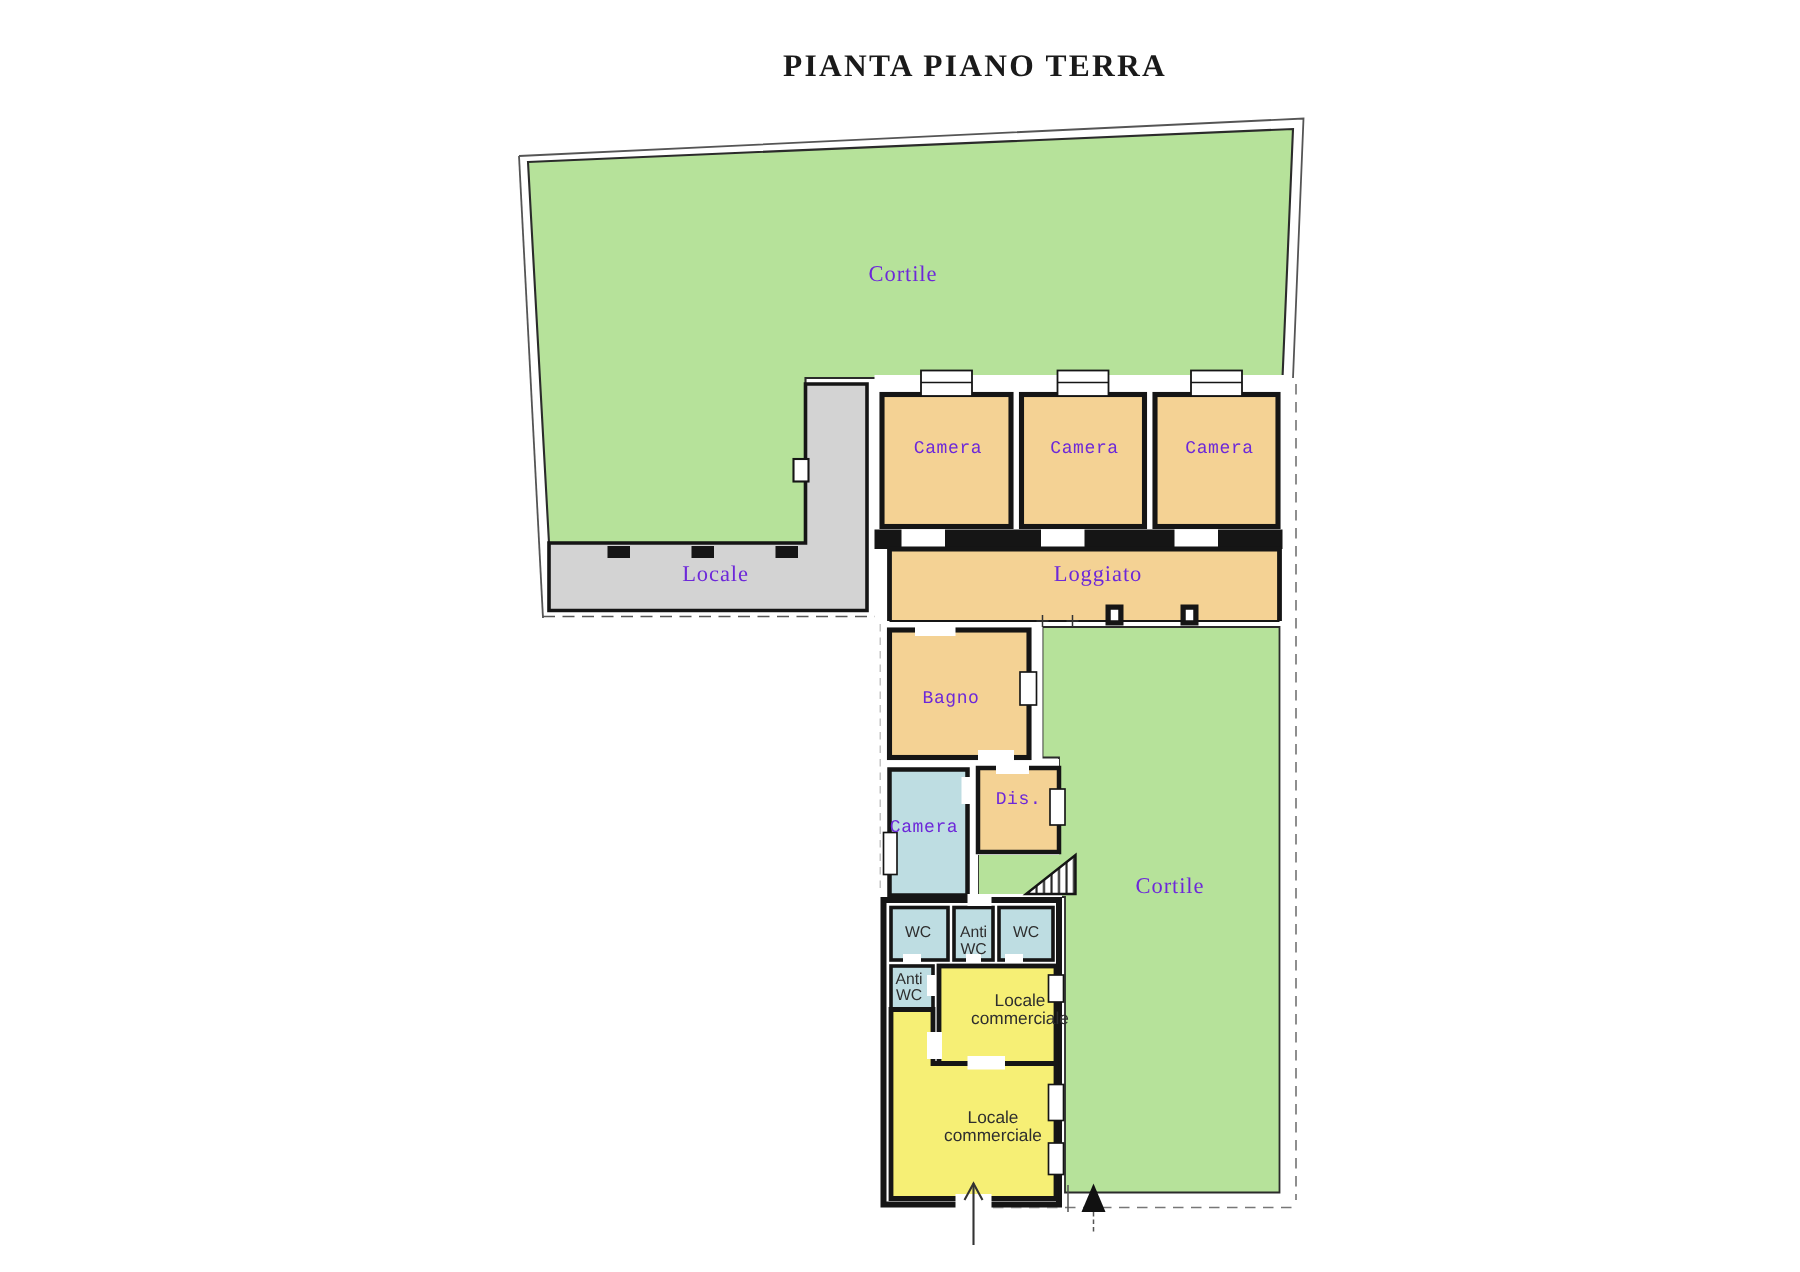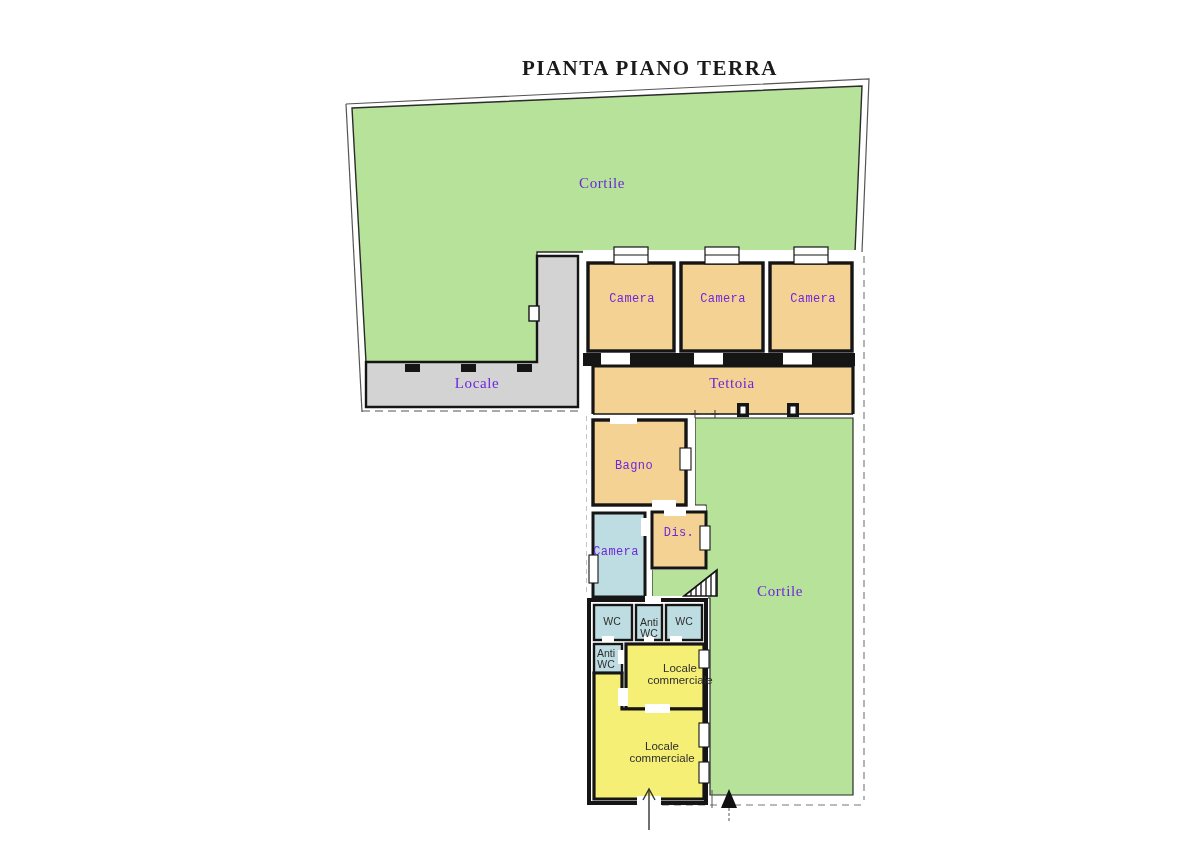--- a/index.html
+++ b/index.html
@@ -8,21 +8,21 @@
   #plan-svg{position:absolute;left:0;top:0;}
   .lbl{position:absolute;transform:translate(-50%,-50%);text-align:center;color:#6d28d9;
        line-height:1.05;white-space:nowrap;}
   .serif{font-family:"Liberation Serif","DejaVu Serif",serif;font-size:15px;letter-spacing:.6px;}
   .serif-sm{font-family:Liberation Mono, monospace;font-size:12px;letter-spacing:.4px;text-align:right;}
   .sans{font-family:"Liberation Sans","DejaVu Sans",sans-serif;font-size:10.5px;color:#2e2e2e;}
   .sans-lg{font-family:"Liberation Sans","DejaVu Sans",sans-serif;font-size:11.5px;color:#2e2e2e;margin-left:16px;}
   .wrap{white-space:normal;}
   #page-title{position:absolute;left:650px;top:44px;transform:translate(-50%,-50%);
        font-size:21px;letter-spacing:1.5px;color:#1a1a1a;font-weight:600;
-       font-family:"Liberation Serif","DejaVu Serif",serif;margin-top:24px;}
+       font-family:"Liberation Serif","DejaVu Serif",serif;}
 </style>
 </head>
 <body>
 
 <div id="canvas">
 
   <div id="page-title">PIANTA PIANO TERRA</div>
 
   <svg id="plan-svg" width="1200" height="848" viewBox="0 0 1200 848">
     <defs>
@@ -139,21 +139,21 @@
     <polygon points="729,789 721,808 737,808" fill="#111"></polygon>
     <line x1="712" y1="790" x2="712" y2="808" stroke="#555" stroke-width="1"></line>
     <line x1="729" y1="808" x2="729" y2="822" stroke="#555" stroke-width="1" stroke-dasharray="3,2"></line>
   </svg>
 
   <div class="lbl serif" style="left:602px;top:184px">Cortile</div>
   <div class="lbl serif-sm" style="left:632px;top:299px">Camera</div>
   <div class="lbl serif-sm" style="left:723px;top:299px">Camera</div>
   <div class="lbl serif-sm" style="left:813px;top:299px">Camera</div>
   <div class="lbl serif" style="left:477px;top:384px">Locale</div>
-  <div class="lbl serif" style="left:732px;top:384px">Tettoia</div>
+  <div class="lbl serif" style="left:732px;top:384px">Loggiato</div>
   <div class="lbl serif-sm" style="left:634px;top:466px">Bagno</div>
   <div class="lbl serif-sm" style="left:616px;top:552px">Camera</div>
   <div class="lbl serif-sm" style="left:679px;top:533px">Dis.</div>
   <div class="lbl serif" style="left:780px;top:592px">Cortile</div>
   <div class="lbl sans" style="left:612px;top:622px">WC</div>
   <div class="lbl sans wrap" style="left:649px;top:628px;width:30px">Anti WC</div>
   <div class="lbl sans" style="left:684px;top:622px">WC</div>
   <div class="lbl sans wrap" style="left:606px;top:659px;width:30px">Anti WC</div>
   <div class="lbl sans-lg wrap" style="left:664px;top:674px;width:92px">Locale commerciale</div>
   <div class="lbl sans-lg wrap" style="left:646px;top:752px;width:92px">Locale commerciale</div>

